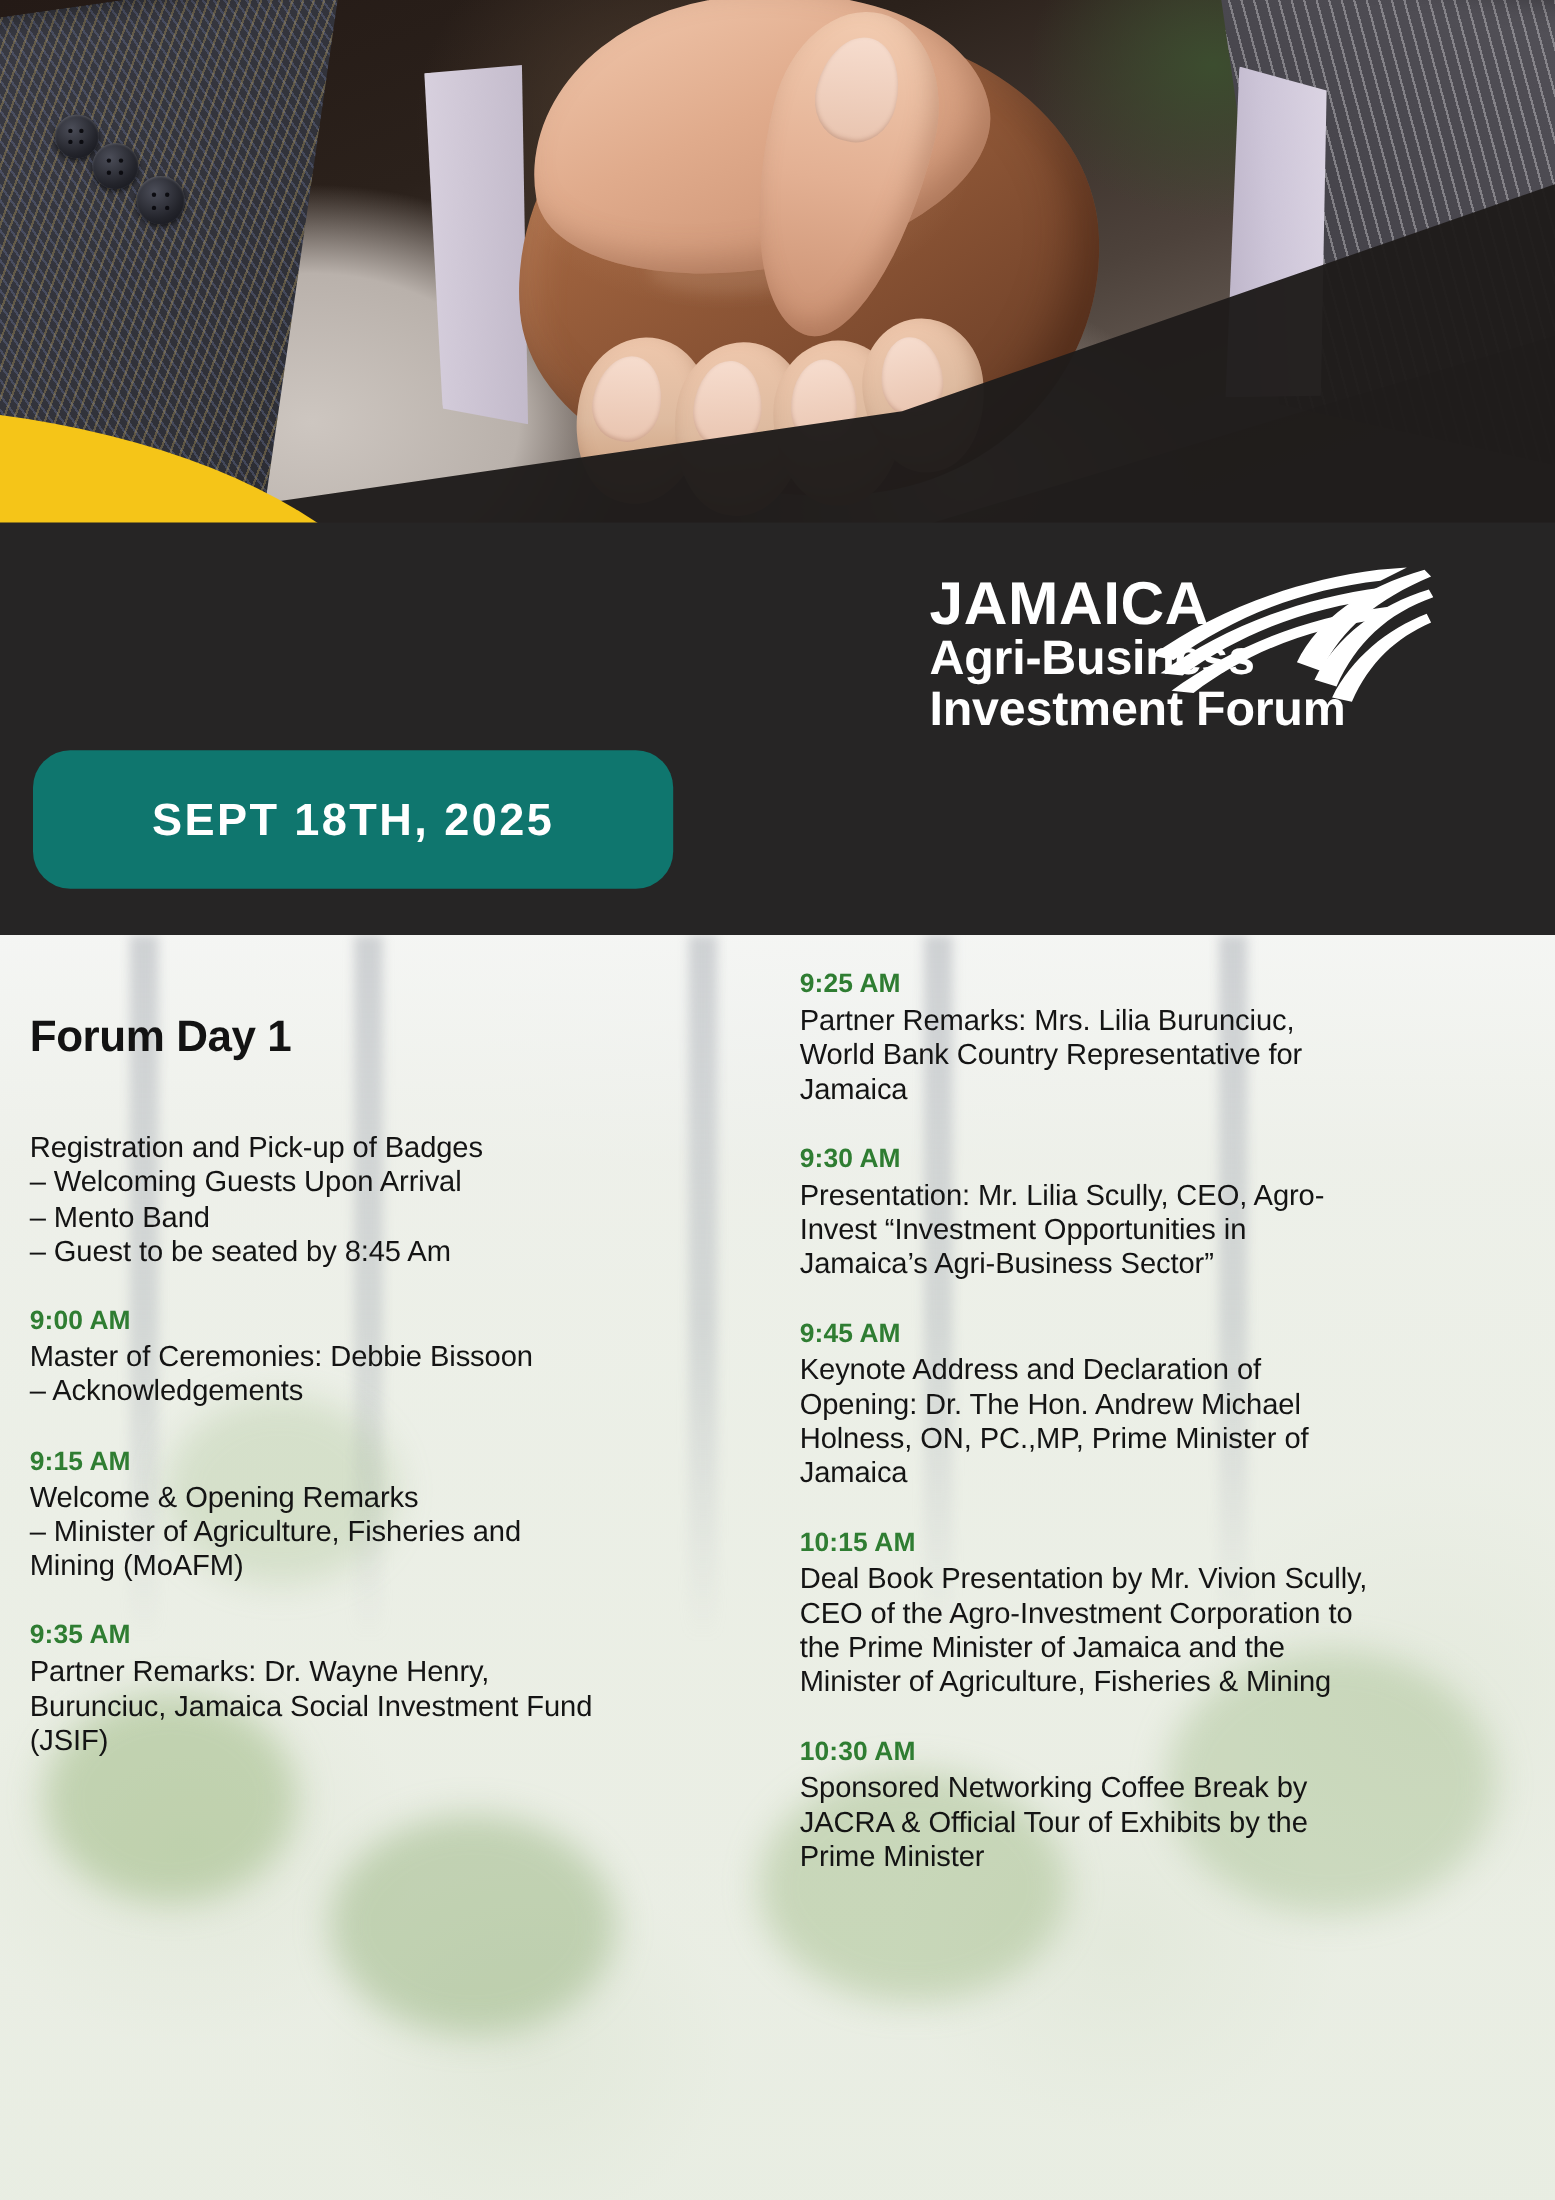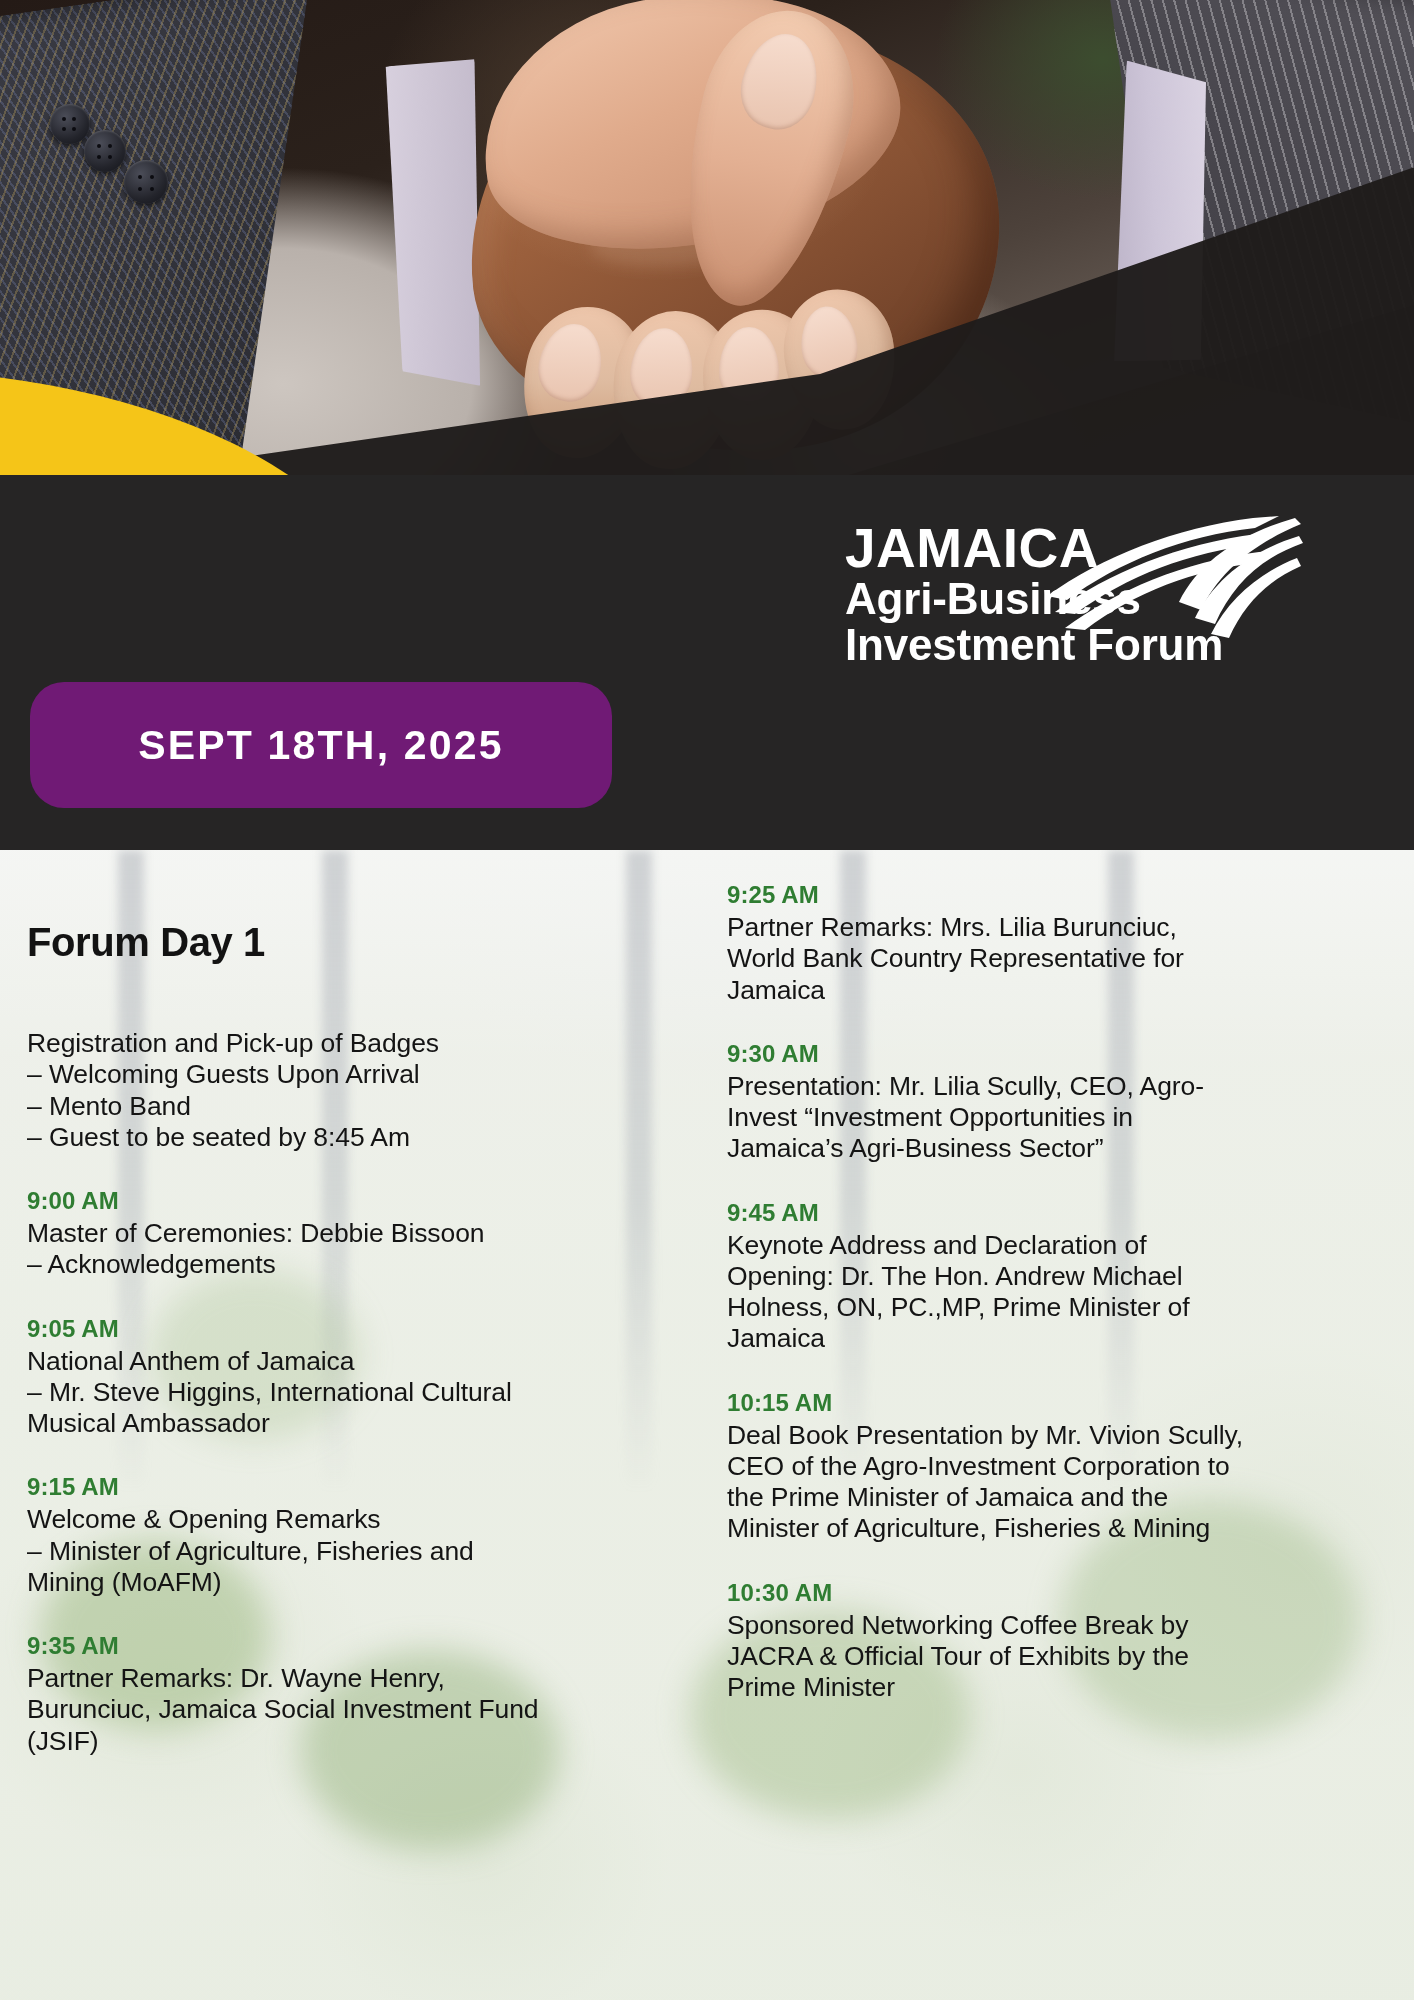--- a/index.html
+++ b/index.html
@@ -106,21 +106,21 @@
   .swoosh-yellow{position:absolute;left:-160px;top:360px;width:560px;height:300px;
     background:#F5C518;
     border-radius:0 100% 0 0 / 0 100% 0 0;
     transform:rotate(-2deg);}
 
   
   .band{position:absolute;left:0;top:475px;width:1414px;height:375px;background:#262525;}
   .band-inner{position:relative;width:100%;height:100%;}
 
   .date-badge{position:absolute;left:30px;top:207px;width:582px;height:126px;
-    background:#701a75;border-radius:34px;
+    background:#0f766e;border-radius:34px;
     display:flex;align-items:center;justify-content:center;}
   .date-badge span{color:#ffffff;font-size:41px;font-weight:bold;letter-spacing:2.2px;}
 
   .logo{position:absolute;left:845px;top:45px;width:540px;height:160px;}
   .logo-text{position:absolute;left:0;top:0;color:#fff;font-weight:bold;line-height:1.02;}
   .logo-l1{font-size:55px;letter-spacing:.5px;}
   .logo-l2{font-size:44px;letter-spacing:-.2px;margin-top:1px;}
   .logo-l3{font-size:44px;letter-spacing:-.2px;margin-top:1px;}
   .logo-mark{position:absolute;left:198px;top:-10px;width:260px;height:132px;}
 
@@ -265,25 +265,20 @@
 – Mento Band
 – Guest to be seated by 8:45 Am</div>
       </div>
 
       <div class="item">
         <div class="time">9:00 AM</div>
         <div class="desc">Master of Ceremonies: Debbie Bissoon
 – Acknowledgements</div>
       </div>
 
-      <div class="item">
-        <div class="time">9:05 AM</div>
-        <div class="desc">National Anthem of Jamaica
-–  Mr. Steve Higgins, International Cultural Musical Ambassador</div>
-      </div>
 
       <div class="item">
         <div class="time">9:15 AM</div>
         <div class="desc">Welcome &amp; Opening Remarks
 – Minister of Agriculture, Fisheries and Mining (MoAFM)</div>
       </div>
 
       <div class="item">
         <div class="time">9:35 AM</div>
         <div class="desc">Partner Remarks: Dr. Wayne Henry, Burunciuc, Jamaica Social Investment Fund (JSIF)</div>

